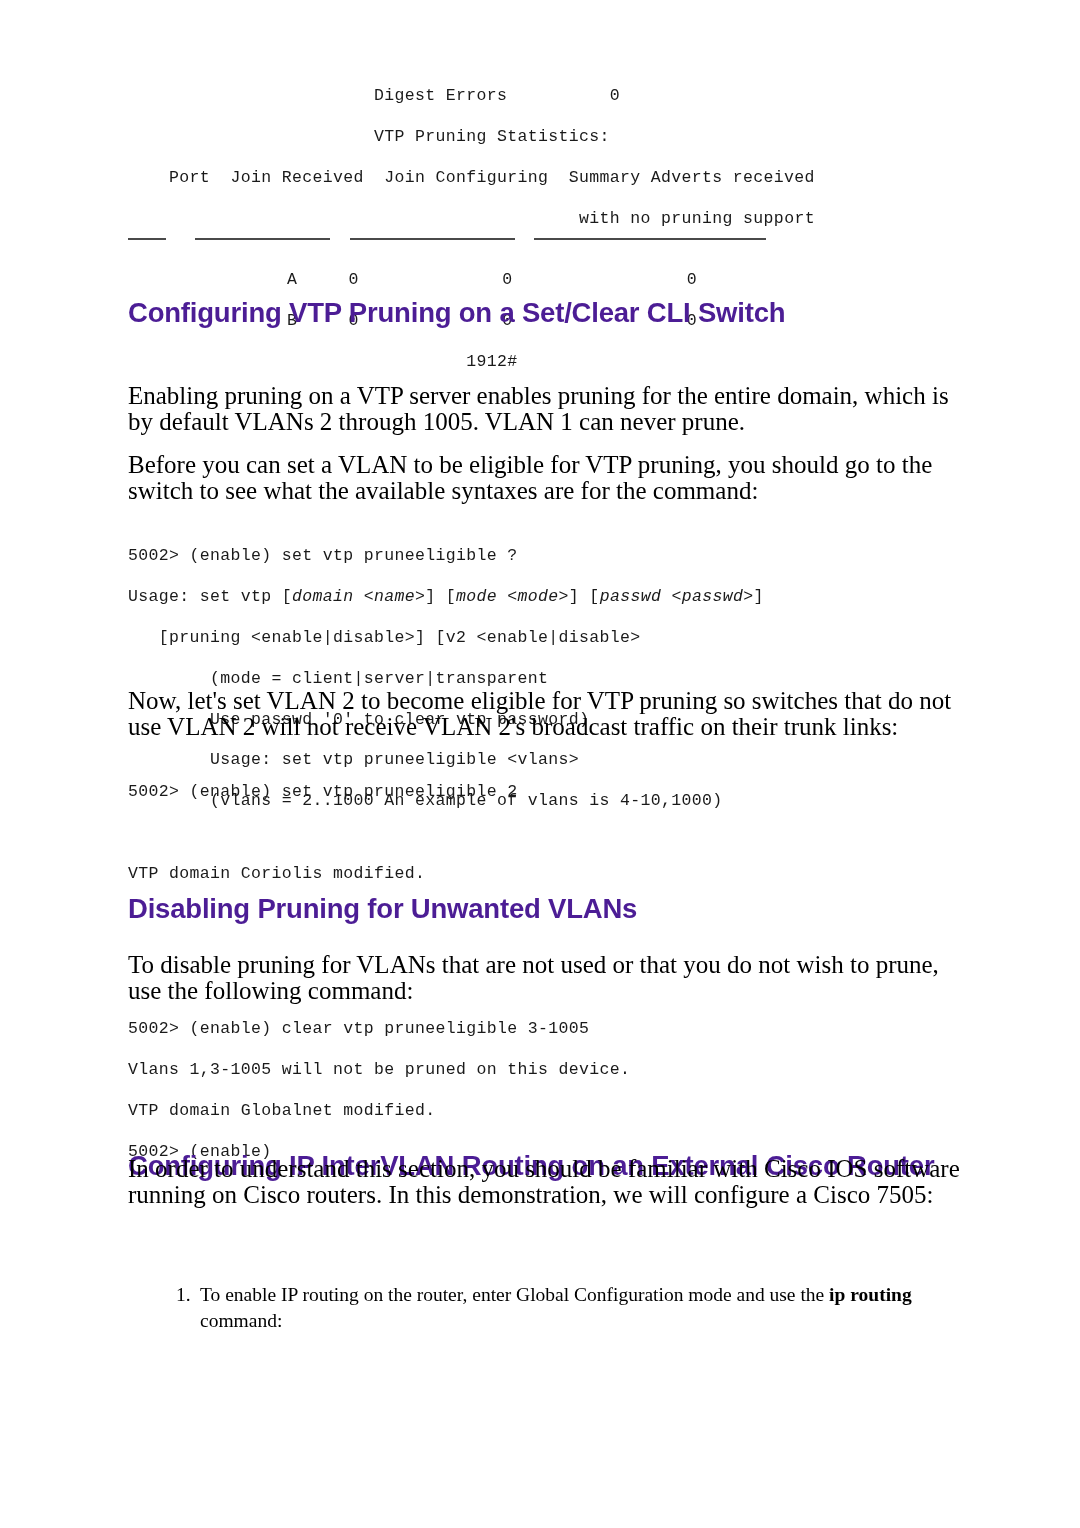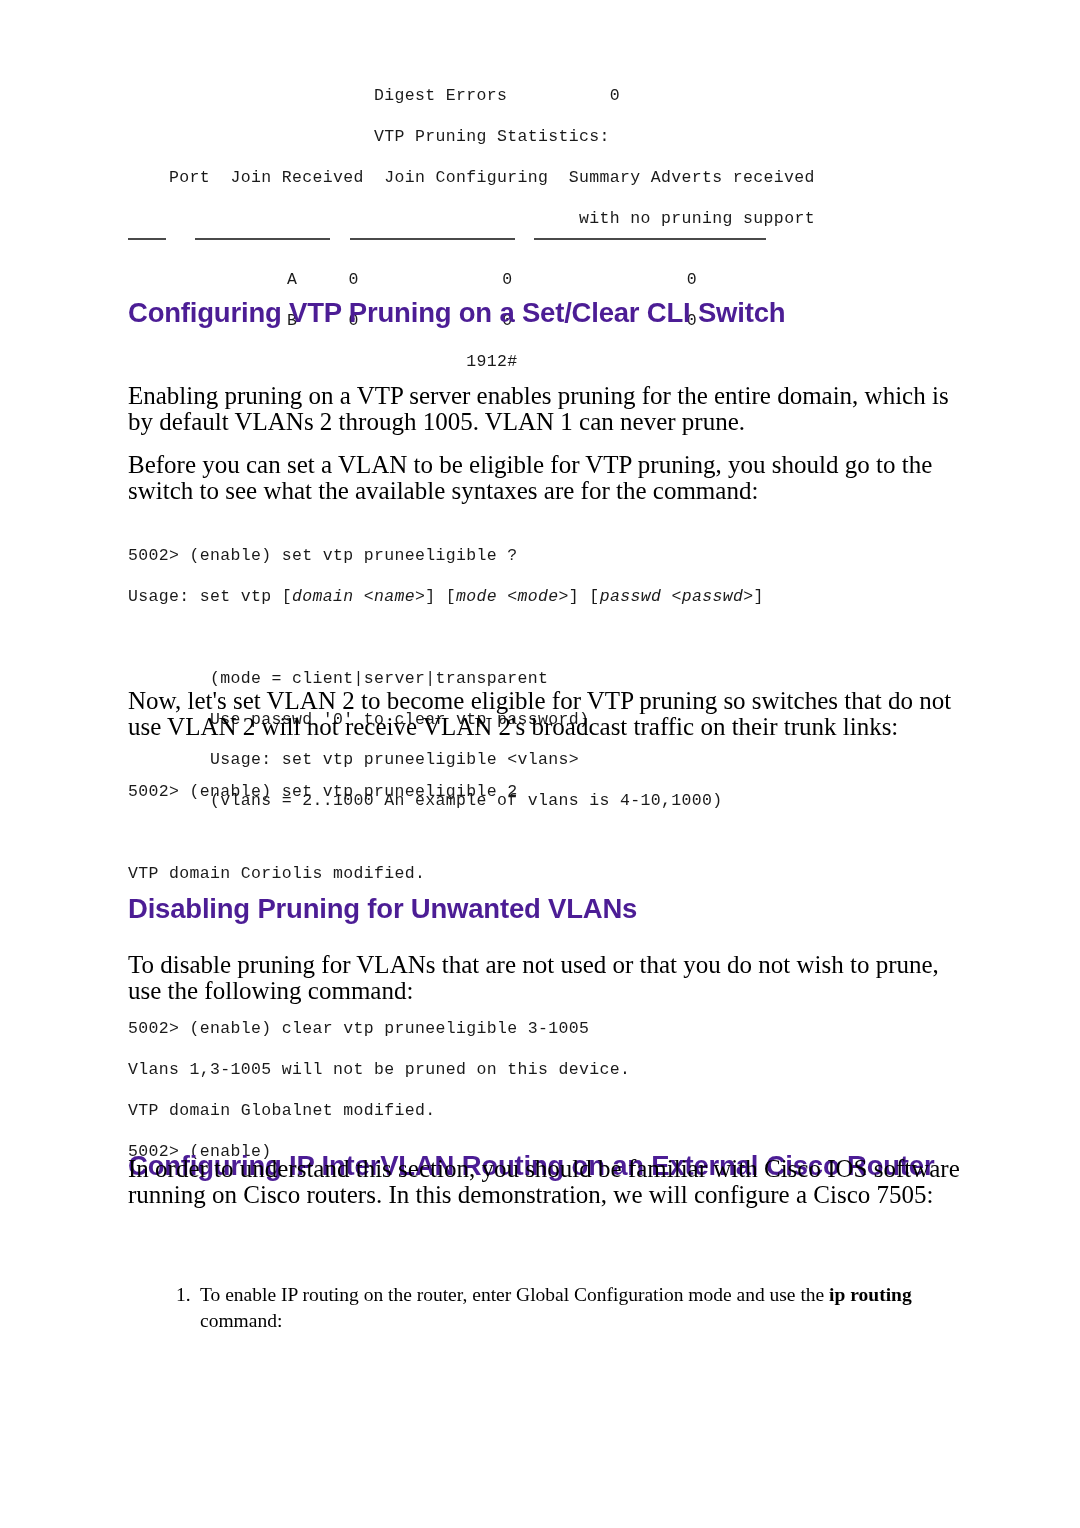--- a/index.html
+++ b/index.html
@@ -125,21 +125,21 @@
 
   <h1 class="heading" style="top:297px;">Configuring VTP Pruning on a Set/Clear CLI Switch</h1>
 
   <p class="body" style="top:383px; width:832px;">Enabling pruning on a VTP server enables pruning for the entire domain, which is by default VLANs 2 through 1005. VLAN 1 can never prune.</p>
 
   <p class="body" style="top:452px; width:840px;">Before you can set a VLAN to be eligible for VTP pruning, you should go to the switch to see what the available syntaxes are for the command:</p>
 
   <div class="code" style="top:526px;">
 <span>5002&gt; (enable) set vtp pruneeligible ?</span>
 <br><span><span>Usage: set vtp [</span><i>domain &lt;name&gt;</i><span>] [</span><i>mode &lt;mode&gt;</i><span>] [</span><i>passwd &lt;passwd&gt;</i><span>]</span></span>
-<br>
+<br><span>   [pruning &lt;enable|disable&gt;] [v2 &lt;enable|disable&gt;</span>
 <br><span>        (mode = client|server|transparent</span>
 <br><span>        Use passwd '0' to clear vtp password)</span>
 <br><span>        Usage: set vtp pruneeligible &lt;vlans&gt;</span>
 <br><span>        (vlans = 2..1000 An example of vlans is 4-10,1000)</span>
   </div>
 
   <p class="body" style="top:688px; width:848px;">Now, let's set VLAN 2 to become eligible for VTP pruning so switches that do not use VLAN 2 will not receive VLAN 2's broadcast traffic on their trunk links:</p>
 
   <div class="code" style="top:762px;">
 <span>5002&gt; (enable) set vtp pruneeligible 2</span>

